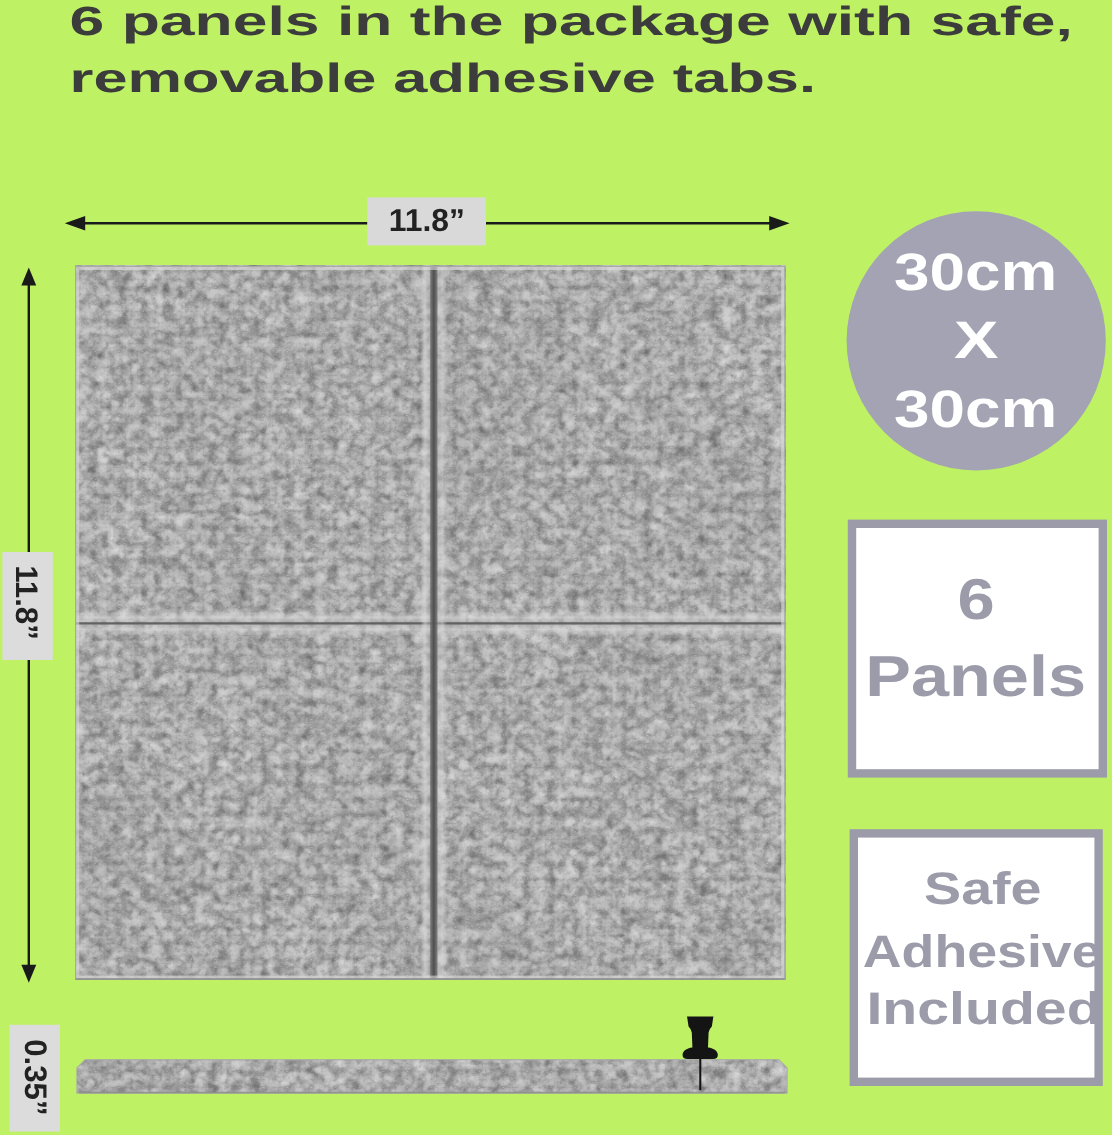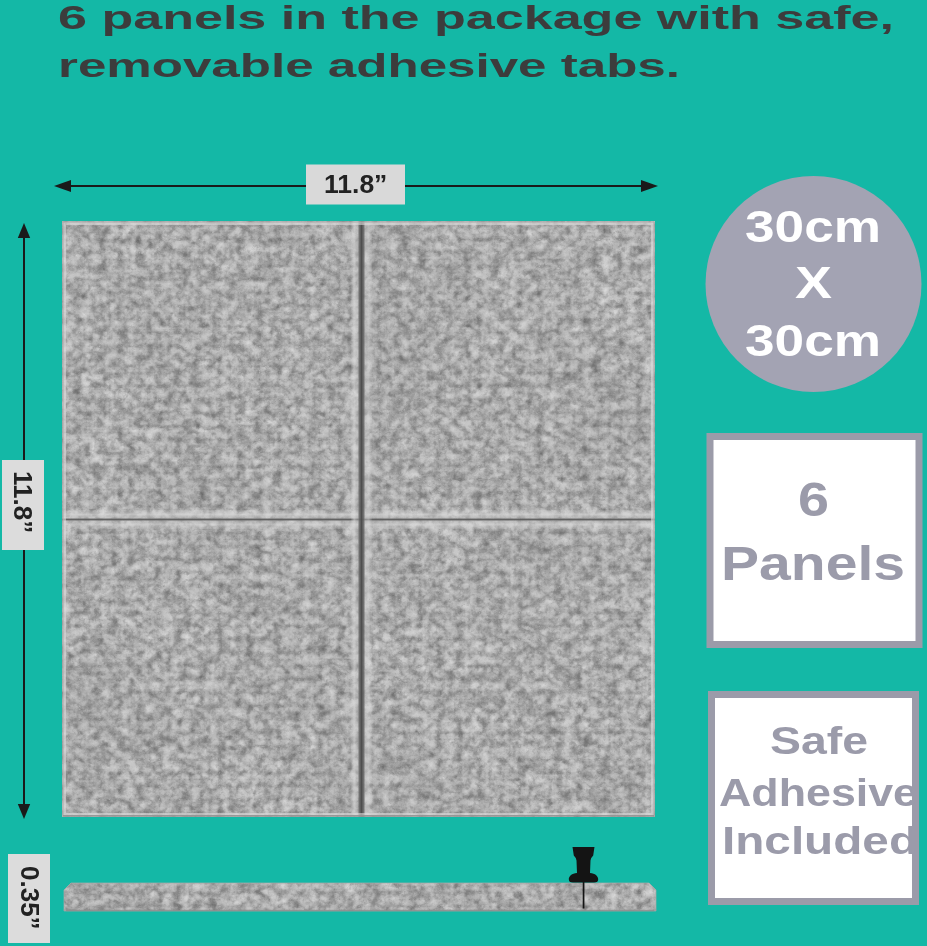--- a/index.html
+++ b/index.html
@@ -1,16 +1,16 @@
 <!DOCTYPE html>
 <html><head>
 <meta charset="utf-8">
 <style>
   html,body{margin:0;padding:0;background:#ffffff;}
-  #stage{position:relative;width:927px;height:946px;background:#14b8a6;overflow:hidden;
+  #stage{position:relative;width:927px;height:946px;background:#bef264;overflow:hidden;
          font-family:"Liberation Sans", sans-serif;}
   svg{display:block;}
   text{font-family:"Liberation Sans", sans-serif;}
 </style>
 </head>
 <body>
 <div id="stage">
 <svg width="927" height="946" viewBox="0 0 927 946">
   <defs>
 

